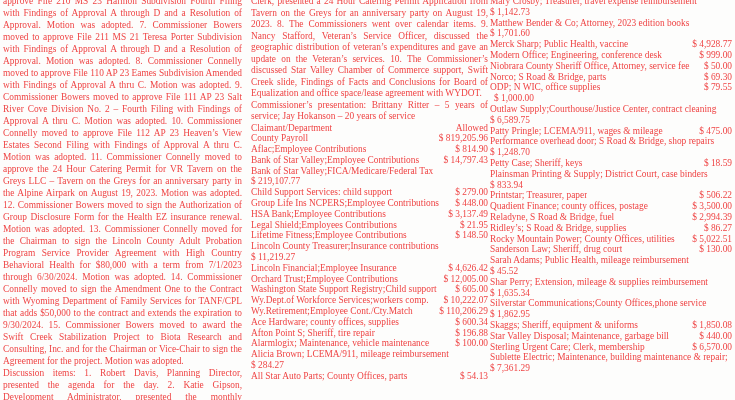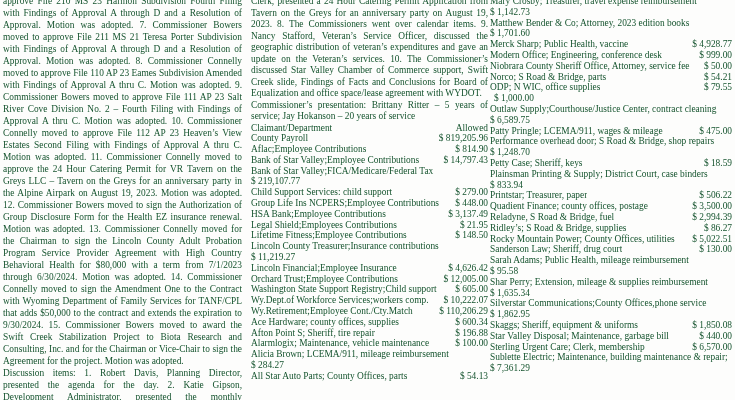--- a/index.html
+++ b/index.html
@@ -2,21 +2,21 @@
 <html><head>
 <meta charset="utf-8">
 <style>
   html,body{margin:0;padding:0;background:#e8e8e8;}
   #page{
     position:relative;
     width:735px;height:400px;
     background:#fdfdfc;
     overflow:hidden;
     font-family:"Liberation Serif","DejaVu Serif",serif;
-    color:#14532d;
+    color:#ef4444;
   }
   .col{position:absolute;top:0;}
   .col-left{left:3px;top:-5px;width:239px;}
   .col-mid{left:251px;top:-4px;width:237px;}
   .col-right{left:490px;top:-4px;width:242px;}
   .col p{
     margin:0;
     font-size:9.4px;
     line-height:12px;
     text-align:justify;
@@ -157,21 +157,21 @@
         <div class="claim-row">
           <span class="claim-name">Modern Office; Engineering, conference desk</span>
           <span class="claim-amount">$ 999.00</span>
         </div>
         <div class="claim-row">
           <span class="claim-name">Niobrara County Sheriff Office, Attorney, service fee</span>
           <span class="claim-amount">$ 50.00</span>
         </div>
         <div class="claim-row">
           <span class="claim-name">Norco; S Road &amp; Bridge, parts</span>
-          <span class="claim-amount">$ 54.21</span>
+          <span class="claim-amount">$ 69.30</span>
         </div>
         <div class="claim-row">
           <span class="claim-name">ODP; N WIC, office supplies</span>
           <span class="claim-amount">$ 79.55</span>
         </div>
         <div class="claim-row">
           <span class="claim-amount">$ 1,000.00</span>
         </div>
         <div class="claim-row wrap">
           <span class="claim-name">Outlaw Supply;Courthouse/Justice Center, contract cleaning</span>
@@ -212,21 +212,21 @@
         <div class="claim-row">
           <span class="claim-name">Rocky Mountain Power; County Offices, utilities</span>
           <span class="claim-amount">$ 5,022.51</span>
         </div>
         <div class="claim-row">
           <span class="claim-name">Sanderson Law; Sheriff, drug court</span>
           <span class="claim-amount">$ 130.00</span>
         </div>
         <div class="claim-row wrap">
           <span class="claim-name">Sarah Adams; Public Health, mileage reimbursement</span>
-          <span class="claim-amount">$ 95.58</span>
+          <span class="claim-amount">$ 45.52</span>
         </div>
         <div class="claim-row wrap">
           <span class="claim-name">Shar Perry; Extension, mileage &amp; supplies reimbursement</span>
           <span class="claim-amount">$ 1,635.34</span>
         </div>
         <div class="claim-row wrap">
           <span class="claim-name">Silverstar Communications;County Offices,phone service</span>
           <span class="claim-amount">$ 1,862.95</span>
         </div>
         <div class="claim-row">

